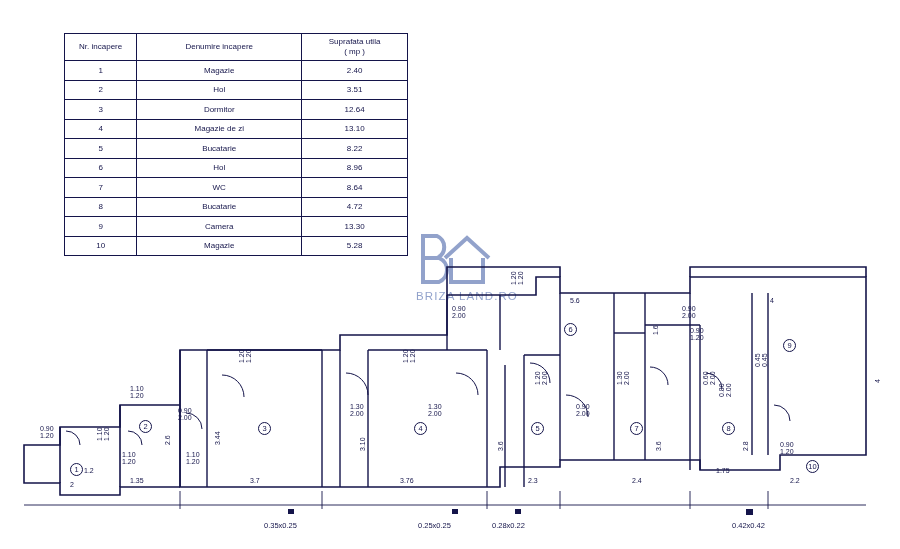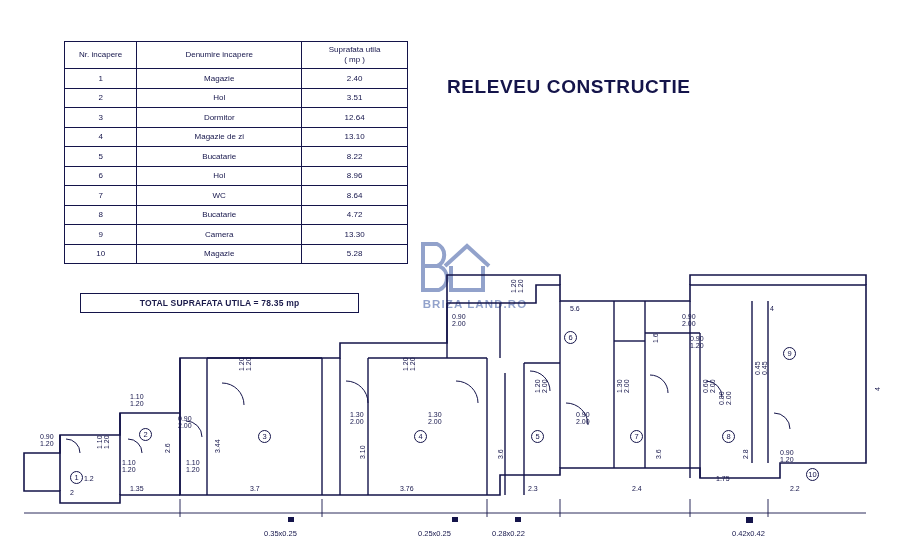--- a/index.html
+++ b/index.html
@@ -1,39 +1,39 @@
 <!DOCTYPE html>
 <html><head>
 <meta charset="utf-8">
 <style>
   html,body{margin:0;padding:0;background:#ffffff;}
   body{width:900px;height:549px;overflow:hidden;font-family:"Liberation Sans",sans-serif;color:#1b1b4b;}
-  #stage{position:relative;width:900px;height:408px;background:#ffffff;margin-top:8px;}
+  #stage{position:relative;width:900px;height:408px;background:#ffffff;}
 
   
   .tbl{position:absolute;left:64px;top:33px;width:344px;border-collapse:collapse;
        font-size:8px;color:#14144a;}
   .tbl td,.tbl th{border:1px solid #14144a;text-align:center;vertical-align:middle;
        font-weight:normal;padding:0;height:18.5px;}
   .tbl th{font-size:8px;height:26px;line-height:1.25;}
   .c-nr{width:72px;}
   .c-den{width:166px;}
   .c-sup{width:106px;}
 
   .total{position:absolute;left:80px;top:285px;width:277px;height:18px;
          border:1px solid #14144a;display:flex;align-items:center;justify-content:center;
          font-size:8.5px;font-weight:bold;letter-spacing:.2px;}
 
   .title{position:absolute;left:447px;top:68px;font-size:19px;font-weight:bold;
          letter-spacing:.6px;color:#14144a;}
 
   
   .wm{position:absolute;left:383px;top:228px;width:152px;height:86px;opacity:.95;}
-  .wm .wmtext{position:absolute;left:16px;top:62px;width:152px;text-align:center;
-      font-size:11.5px;font-weight:bold;color:#8d9ec9;letter-spacing:1.1px;}
+  .wm .wmtext{position:absolute;left:8px;top:62px;width:152px;text-align:center;
+      font-size:11.5px;font-weight:normal;color:#8d9ec9;letter-spacing:1.1px;}
 
   
   .plan{position:absolute;left:0;top:255px;width:900px;height:294px;}
   .plan svg{display:block;}
 
   
   .lbl{position:absolute;font-size:7px;color:#14144a;white-space:nowrap;}
   .vert{transform-origin:0 0;transform:rotate(-90deg);}
   .room-no{position:absolute;font-size:7.5px;color:#14144a;width:11px;height:11px;
      border:1px solid #14144a;border-radius:50%;display:flex;align-items:center;justify-content:center;}
@@ -102,23 +102,21 @@
         <td>13.30</td>
       </tr>
       <tr>
         <td>10</td>
         <td>Magazie</td>
         <td>5.28</td>
       </tr>
     </tbody>
   </table>
 
-  <div class="total">TOTAL SUPRAFATA UTILA  =  78.35 mp</div>
-
-  <div class="title">RELEVEU CONSTRUCTIE</div>
+
 
   <div class="wm">
     <svg width="152" height="62" viewBox="0 0 152 62">
       <path d="M40 8 h14 a12 12 0 0 1 0 22 h-14 z M40 30 h16 a13 13 0 0 1 0 24 h-16 z" fill="none" stroke="#8d9ec9" stroke-width="4"></path>
       <path d="M62 30 L84 10 L106 30" fill="none" stroke="#8d9ec9" stroke-width="4"></path>
       <path d="M68 30 v24 h32 v-24" fill="none" stroke="#8d9ec9" stroke-width="4"></path>
     </svg>
     <div class="wmtext">BRIZA LAND.RO</div>
   </div>
 

